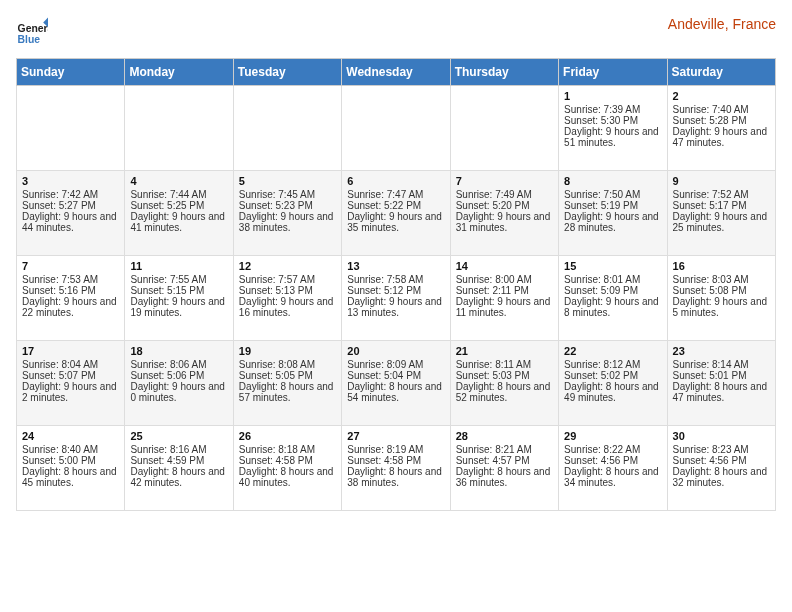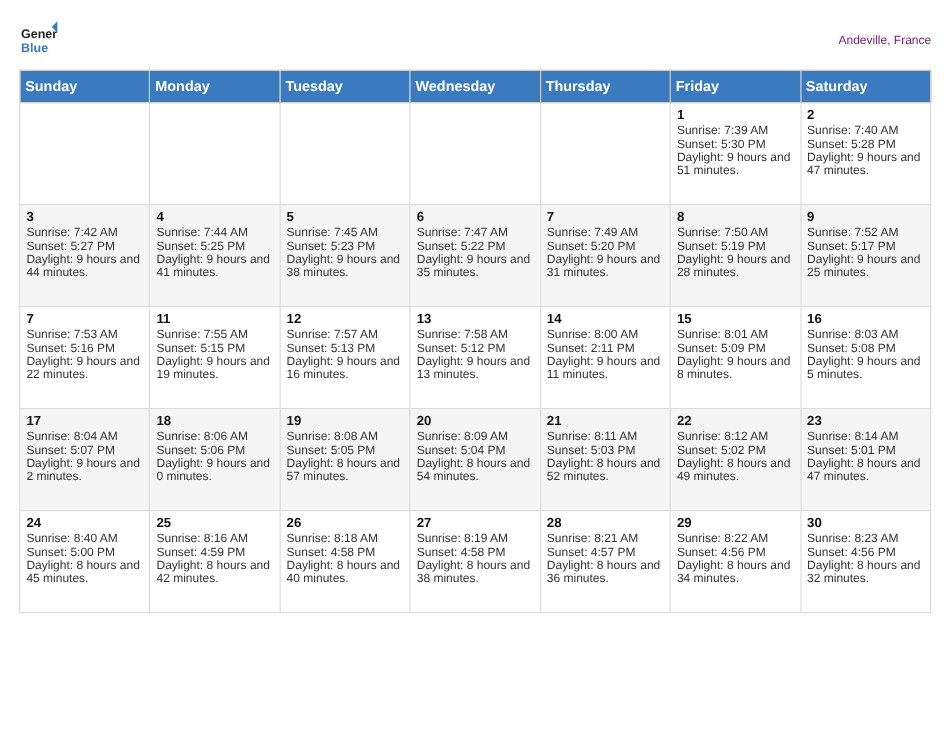--- a/index.html
+++ b/index.html
@@ -25,23 +25,22 @@
       width: 32px;
       height: 32px;
     }
     .title-block { text-align: right; }
     .month-title {
       font-size: 32px;
       font-weight: 300;
       color: #1a1a1a;
     }
     .location {
-      font-size: 10px;
-      color: #701a75;
-      margin-top: 13px;
+      font-size: 14px;
+      color: #c2410c;
     }
     table {
       width: 100%;
       border-collapse: collapse;
       table-layout: fixed;
     }
     thead tr th {
       background: #3a7abf;
       color: #fff;
       font-size: 12px;

